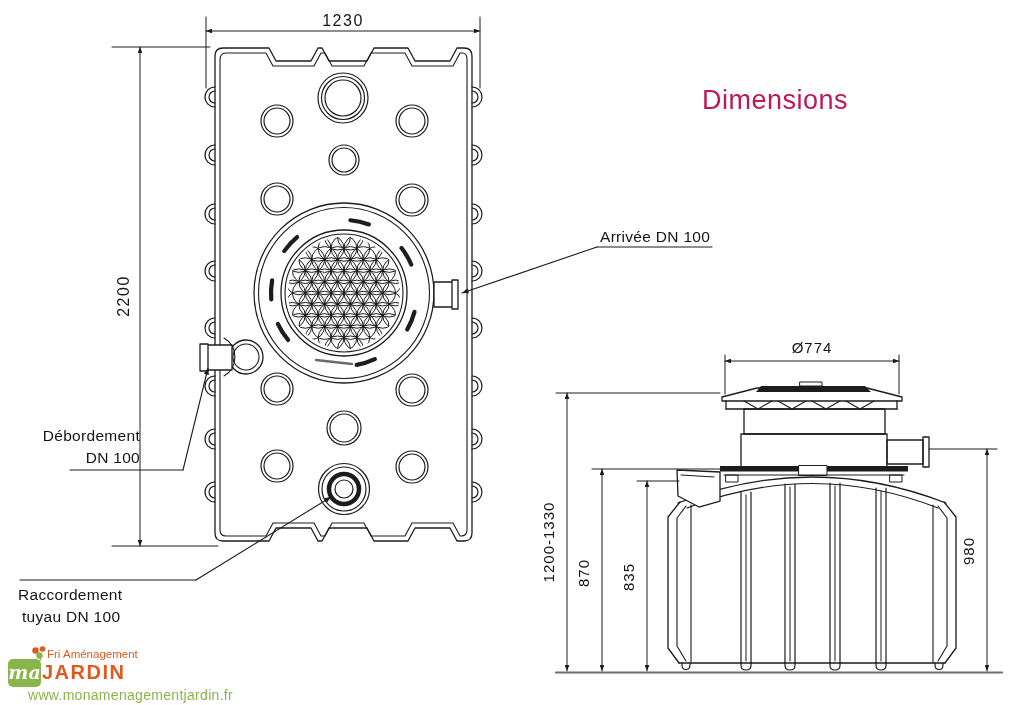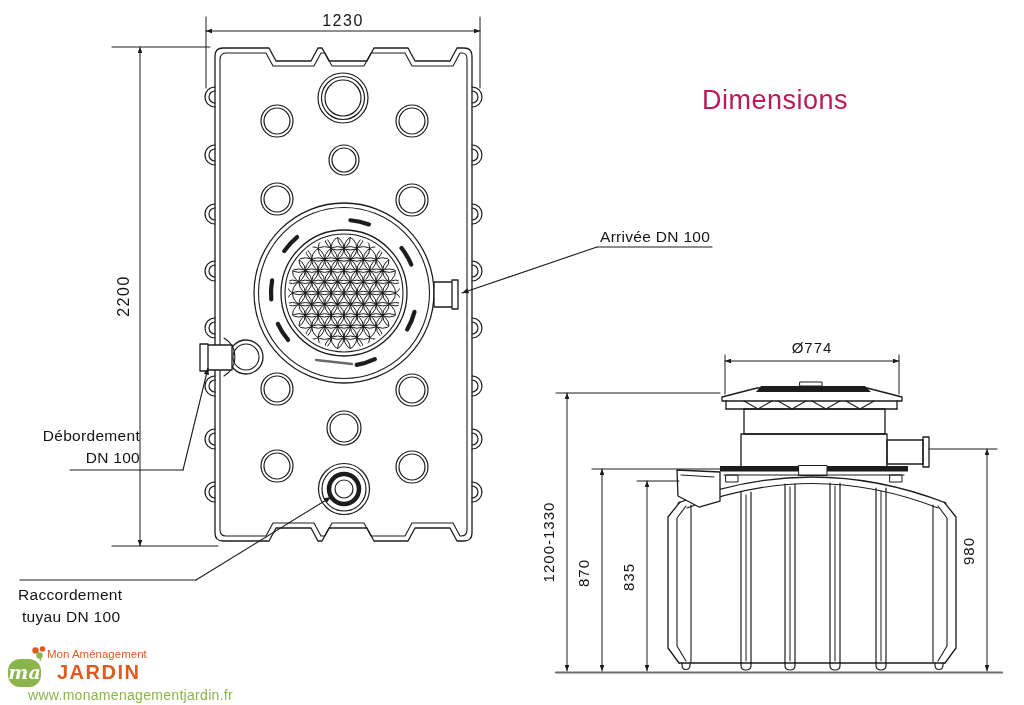--- a/index.html
+++ b/index.html
@@ -7,27 +7,27 @@
   #page { position:relative; width:1024px; height:705px; background:#fff; overflow:hidden;
           font-family:"Liberation Sans", sans-serif; }
   svg text { font-family:"Liberation Sans", sans-serif; fill:#141414; stroke:none; }
   .dimtxt  { font-size:15px; letter-spacing:1px; }
   .dimtxt-lg { font-size:16px; letter-spacing:1.5px; }
   .lbl { font-size:15.5px; letter-spacing:.3px; }
   #title { position:absolute; left:615px; top:76px; width:320px; text-align:center;
            color:#be185d; font-size:27px; line-height:48px; letter-spacing:.5px; }
   .logo { position:absolute; left:6px; top:642px; width:170px; height:60px; }
   .logo-square { position:absolute; left:2px; top:17px; width:33px; height:28px;
-                 background:var(--logo-green); border-radius:12px; color:#fff;
+                 background:var(--logo-green); border-radius:5px; color:#fff;
                  font-family:"DejaVu Serif", serif; font-style:italic; font-weight:bold;
                  font-size:19px; text-align:center; line-height:27px; }
   .logo-clover { position:absolute; left:25px; top:3px; }
   .logo-brand1 { position:absolute; left:41px; top:6px; color:var(--logo-orange); font-size:11.5px; white-space:nowrap; }
   .logo-brand2 { position:absolute; left:36px; top:19px; color:var(--logo-orange); font-size:20px;
-                 font-weight:bold; letter-spacing:1.5px; white-space:nowrap;padding-left:15px; }
+                 font-weight:bold; letter-spacing:1.5px; white-space:nowrap; }
   .logo-site { position:absolute; left:22px; top:45px; color:var(--logo-green); font-size:14px;
                letter-spacing:.3px; border-bottom:1px solid var(--logo-green); padding-bottom:10px; white-space:nowrap; }
 </style>
 </head>
 <body>
 
 <div id="page">
 
   <div id="title">
     <div>Dimensions</div>
@@ -429,17 +429,17 @@
 
   
   <div class="logo">
     <div class="logo-square">ma</div>
     <svg class="logo-clover" width="17" height="16" viewBox="0 0 17 16">
       <circle cx="4.5" cy="5.5" r="3.2" fill="var(--logo-orange)"></circle>
       <circle cx="11.5" cy="4" r="2.8" fill="var(--logo-orange)"></circle>
       <circle cx="8.5" cy="10.5" r="3.2" fill="var(--logo-green)"></circle>
       <path d="M8.5,11 Q10,14 9,16" stroke="var(--logo-green)" stroke-width="1.2" fill="none"></path>
     </svg>
-    <div class="logo-brand1">Mon Aménagement</div>
+    <div class="logo-brand1">Fri Aménagement</div>
     <div class="logo-brand2">JARDIN</div>
     <div class="logo-site">www.monamenagementjardin.fr</div>
   </div>
 </div>
 
 </body></html>

